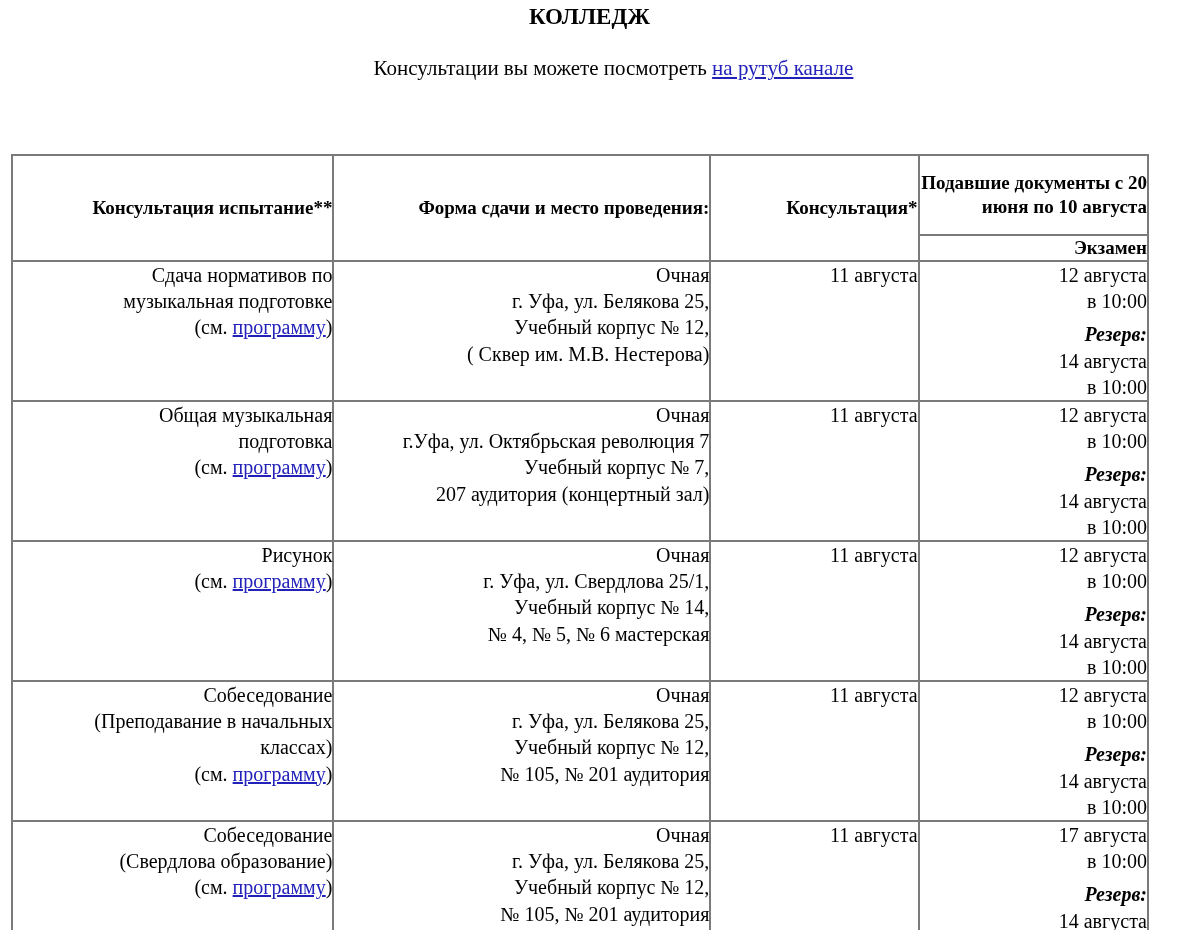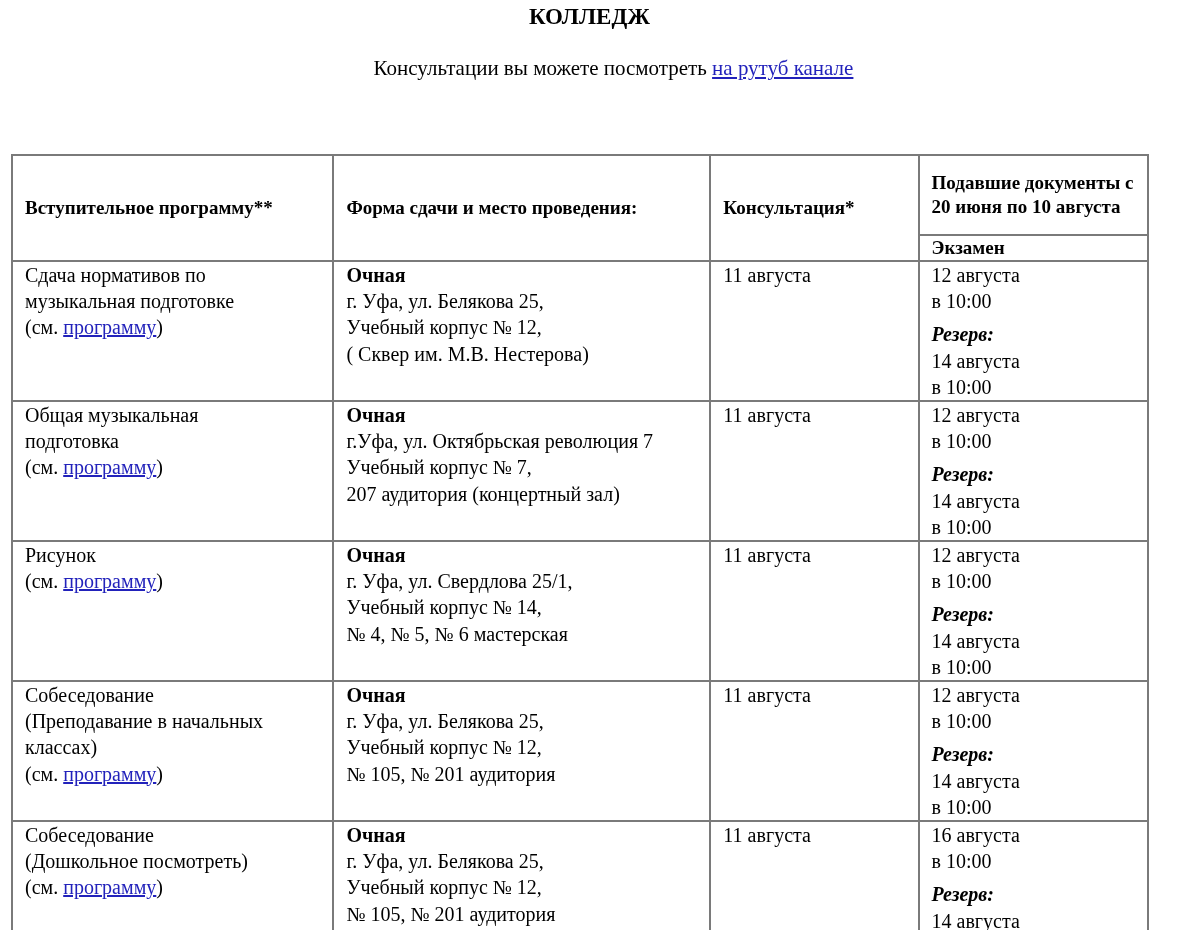--- a/index.html
+++ b/index.html
@@ -17,32 +17,32 @@
     text-align: center; font-size: 21px; margin-top: 22px; line-height: 26px; padding-left: 48px;
   }
   a { color: #1a0dab; color: #2222bb; text-decoration: underline; }
   table.main {
     position: absolute; left: 11px; top: 154px;
     border-collapse: collapse; width: 1138px;
     table-layout: fixed;
   }
   table.main td, table.main th {
     border: 2px solid #7a7a7a;
-    text-align: left; vertical-align: top;
-    line-height: 26.2px; font-size: 20px; padding: 0 12px;
+    text-align: right; vertical-align: top;
+    line-height: 26.2px; font-size: 20px; padding: 0 0;
   }
   table.main th { font-weight: bold; vertical-align: middle; font-size: 19px; }
   .col1 { width: 318px; }
   .col2 { width: 373px; }
   .col3 { width: 206px; }
   .col4 { width: 227px; }
   .hdr-main { height: 80px; }
   .hdr-sub { height: 24px; line-height: 22px !important; }
   .row { height: 129px; }
-  .b { font-weight: bold; }
+  .b { font-weight: normal; }
   .bi { font-weight: bold; font-style: italic; margin-top: 7px; }
   .line { display: block; }
 </style>
 </head>
 <body>
 
 <h1 class="title">
   <span class="line">КОЛЛЕДЖ</span>
 </h1>
 
@@ -52,21 +52,21 @@
 
 <table class="main">
   <colgroup>
     <col class="col1">
       <col class="col2">
       <col class="col3">
       <col class="col4">
   </colgroup>
   <thead>
     <tr class="hdr-main">
-      <th rowspan="2">Вступительное программу**</th>
+      <th rowspan="2">Консультация испытание**</th>
       <th rowspan="2">Форма сдачи и место проведения:</th>
       <th rowspan="2">Консультация*</th>
       <th style="line-height:24px;">Подавшие документы с 20 июня по 10 августа</th>
     </tr>
     <tr>
       <th class="hdr-sub">Экзамен</th>
     </tr>
   </thead>
   <tbody id="rows">
   <tr class="row">
@@ -148,32 +148,32 @@
       <span class="line ed">12 августа</span>
       <span class="line et">в 10:00</span>
       <span class="line bi rl">Резерв:</span>
       <span class="line rd">14 августа</span>
       <span class="line rt">в 10:00</span>
     </td>
   </tr>
 
   <tr class="row">
     <td>
-      <span class="exam-lines"><span class="line">Собеседование</span><span class="line">(Дошкольное посмотреть)</span></span>
+      <span class="exam-lines"><span class="line">Собеседование</span><span class="line">(Свердлова образование)</span></span>
       <span class="line"><span class="pp">(см. </span><a href="#" class="pl">программу</a><span class="ps">)</span></span>
     </td>
     <td>
       <span class="line b form">Очная</span>
       <span class="place-lines"><span class="line">г. Уфа, ул. Белякова 25,</span><span class="line">Учебный корпус № 12,</span><span class="line">№ 105, № 201 аудитория</span></span>
     </td>
     <td>
       <span class="line cons">11 августа</span>
     </td>
     <td>
-      <span class="line ed">16 августа</span>
+      <span class="line ed">17 августа</span>
       <span class="line et">в 10:00</span>
       <span class="line bi rl">Резерв:</span>
       <span class="line rd">14 августа</span>
       <span class="line rt">в 10:00</span>
     </td>
   </tr>
 </tbody>
 </table>
 
 </body></html>

